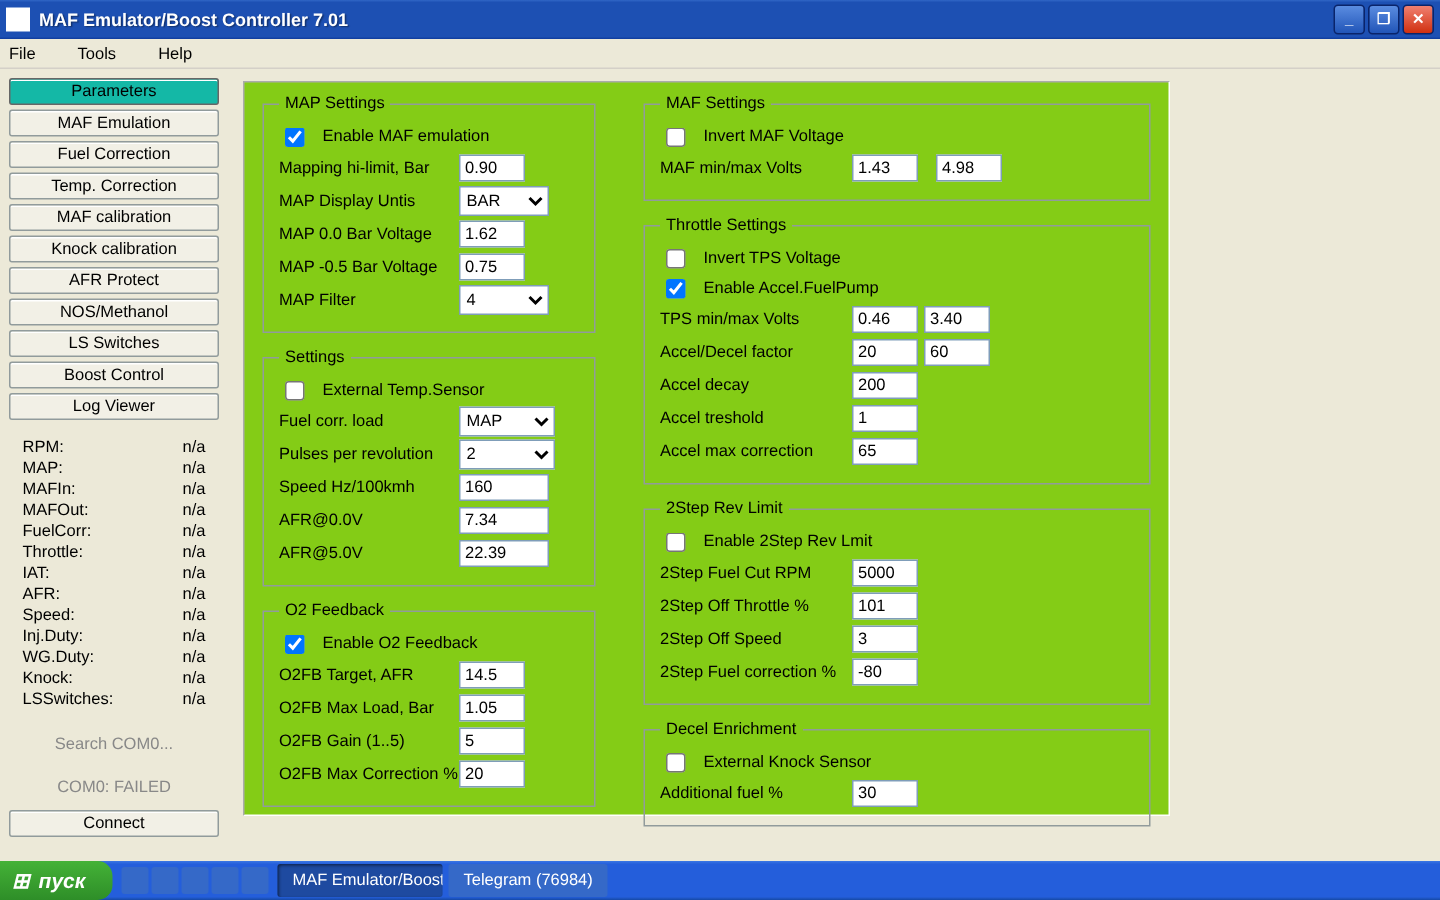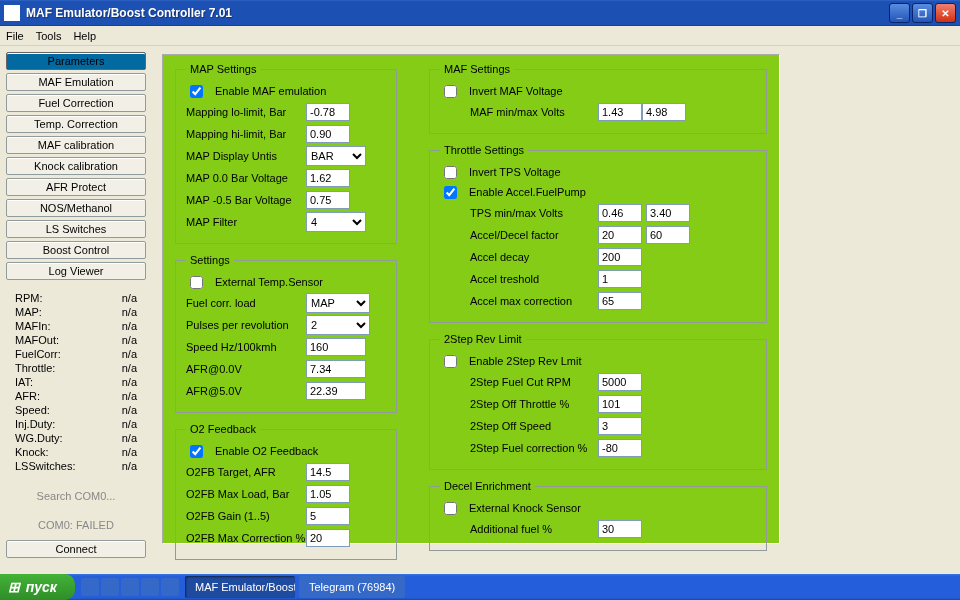--- a/index.html
+++ b/index.html
@@ -4,39 +4,39 @@
 <style>
   * { box-sizing: border-box; font-family: Tahoma, Arial, sans-serif; }
   body { margin: 0; background: #ECE9D8; font-size: 11px; overflow: hidden; }
   .window { width: 960px; height: 600px; position: relative; }
   .titlebar { height: 26px; background: linear-gradient(to bottom, #3166C6 0%, #1D50B3 6%, #1D50B3 94%, #0E3B9C 100%); display: flex; align-items: center; color: #fff; padding: 0 4px; }
   .titlebar .icon { width: 16px; height: 16px; background: #fff; margin-right: 6px; }
   .titlebar .title { font-weight: bold; flex: 1; text-shadow: 1px 1px 1px rgba(0,0,0,.4); font-size: 12px; }
   .titlebar .btn { width: 21px; height: 20px; margin-left: 2px; border-radius: 3px; border: 1px solid #0A246A; display: flex; align-items: center; justify-content: center; font-size: 10px; font-weight: bold; color:#fff; }
   .titlebar .min,.titlebar .max { background: linear-gradient(#5A8CE0,#2155B8); }
   .titlebar .close { background: linear-gradient(#F08070,#D03010); }
-  .menubar { height: 20px; background: #ECE9D8; display: flex; align-items: center; padding: 0 6px; gap: 12px; font-size: 11px; color:#000; border-bottom: 1px solid #d4d0c8; }
+  .menubar { height: 20px; background: #ECE9D8; display: flex; align-items: center; padding: 0 6px; gap: 28px; font-size: 11px; color:#000; border-bottom: 1px solid #d4d0c8; }
   .menubar span { cursor: default; }
   .content { position: absolute; top: 46px; bottom: 26px; left: 0; right: 0; display: flex; }
   .leftcol { width: 152px; padding: 6px; display: flex; flex-direction: column; gap: 3px; }
   .sbtn { height: 18px; background: #F2F0E6; border: 1px solid #919B9C; border-radius: 2px; display: flex; align-items: center; justify-content: center; font-size: 11px; cursor: default; box-shadow: inset 0 1px 0 #fff; }
-  .sbtn.active { background: #0369a1; border-color:#666; }
+  .sbtn.active { background: #14b8a6; border-color:#666; }
   .stats { margin-top: 8px; font-size: 11px; }
   .stats .row { display: flex; justify-content: space-between; padding: 1px 9px; }
   .stxt { text-align: center; margin-top: 14px; color:#888; font-size: 11px; }
   .main { flex: 1; position: relative; padding: 8px 10px; }
   .panel { position: absolute; top: 8px; left: 10px; right: 180px; bottom: 30px; border: 1px inset #fff; background: #84cc16; padding: 8px 12px; display: flex; gap: 32px; }
   .col { display: flex; flex-direction: column; gap: 10px; }
   .col.left { width: 222px; }
   .col.right { flex: 1; }
   fieldset { border: 1px solid #919B9C; padding: 6px 10px 10px 10px; margin: 0; }
   legend { padding: 0 4px; font-size: 11px; }
   .frow { display: flex; align-items: center; height: 22px; }
   .frow .lab { width: 120px; }
-  .frow .lab2 { width: 128px; margin-left: 30px; }
+  .frow .lab2 { width: 128px; }
   input[type=text].val { height: 18px; width: 44px; font-size: 11px; padding: 1px 3px; border: 1px solid #7F9DB9; background:#fff; }
   input[type=text].valw { width: 60px; }
   select.sel { height: 20px; width: 60px; font-size: 11px; border: 1px solid #7F9DB9; background: #fff; }
   select.selw { width: 64px; }
   input[type=checkbox] { margin: 0 4px 0 0; vertical-align: middle; }
   .chk { display: flex; align-items: center; height: 20px; gap: 8px; padding-left: 4px; }
   .taskbar { position: absolute; bottom: 0; left: 0; right: 0; height: 26px; background: linear-gradient(to bottom,#3B77E3 0%, #245EDB 8%, #245EDB 92%, #1649A5 100%); display: flex; align-items: center; color:#fff; font-size: 11px; }
   .start { height: 26px; padding: 0 18px 0 8px; background: linear-gradient(to bottom,#44B237,#2E8E28); border-radius: 0 10px 10px 0; display: flex; align-items: center; gap: 6px; font-style: italic; font-weight: bold; font-size: 14px; }
   .ql { display: flex; gap: 2px; margin: 0 6px; }
   .ql .q { width: 18px; height: 18px; background: #3569C8; border-radius: 2px; }
@@ -139,24 +139,20 @@
     <div class="main">
       <div class="panel">
         <div class="col left">
           <fieldset>
             <legend>MAP Settings</legend>
             <div class="chk">
                 <input type="checkbox" checked="" style="">
                 <span>Enable MAF emulation</span>
               </div>
             <div class="frow">
-                <span class="lab">Mapping lo-limit, Bar</span>
-                <input class="val" type="text" value="-0.78" style="">
-              </div>
-            <div class="frow">
                 <span class="lab">Mapping hi-limit, Bar</span>
                 <input class="val" type="text" value="0.90" style="">
               </div>
             <div class="frow">
                 <span class="lab">MAP Display Untis</span>
                 <select class="sel"><option>BAR</option></select>
               </div>
             <div class="frow">
                 <span class="lab">MAP  0.0 Bar Voltage</span>
                 <input class="val" type="text" value="1.62" style="">
@@ -227,21 +223,21 @@
         <div class="col right">
           <fieldset>
             <legend>MAF Settings</legend>
             <div class="chk">
                 <input type="checkbox" style="">
                 <span>Invert MAF Voltage</span>
               </div>
             <div class="frow">
                 <span class="lab2">MAF min/max Volts</span>
                 <input class="val" type="text" value="1.43" style=""> 
-                <input class="val" type="text" style="margin-left: 0;" value="4.98">
+                <input class="val" type="text" style="margin-left: 12px;" value="4.98">
               </div>
           </fieldset>
 
           <fieldset>
             <legend>Throttle Settings</legend>
             <div class="chk">
                 <input type="checkbox" style="">
                 <span>Invert TPS Voltage</span>
               </div>
             <div class="chk">

